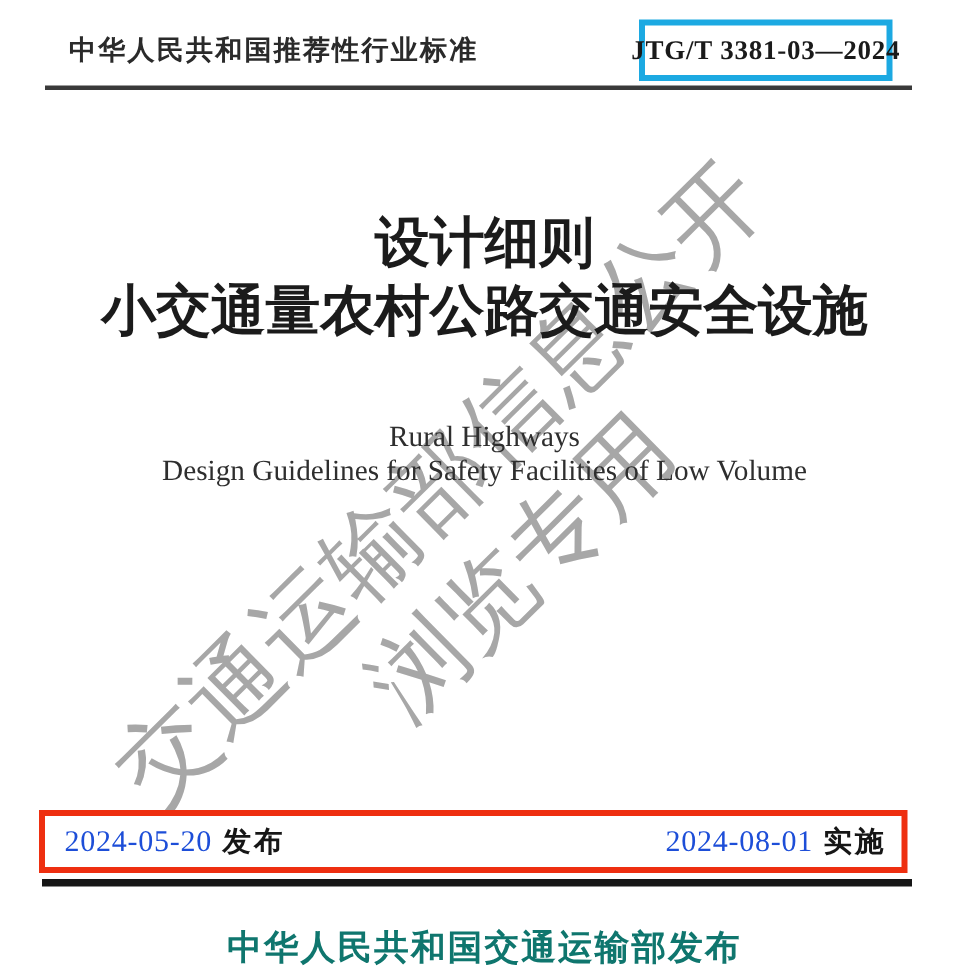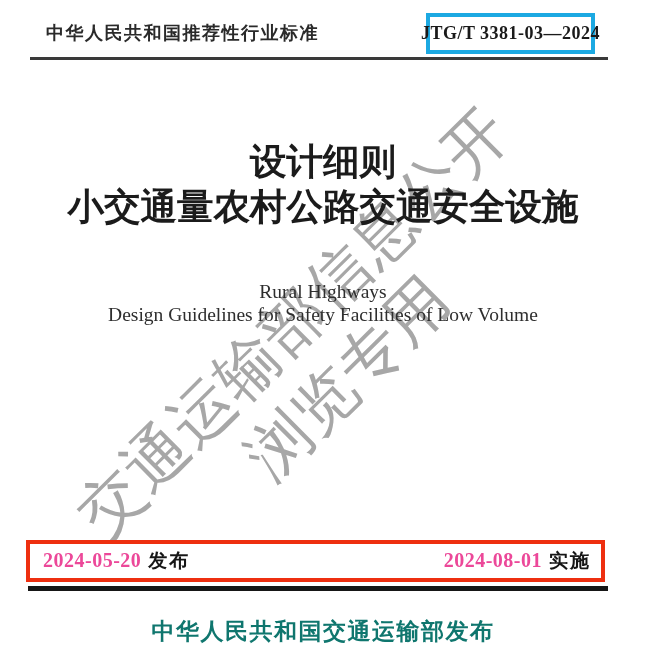--- a/index.html
+++ b/index.html
@@ -93,24 +93,24 @@
     box-sizing:border-box;
     border:4px solid #ee2f10;
     background:transparent;
     display:flex;align-items:center;justify-content:space-between;
     padding:0 10px 0 13px;
     z-index:3;
   }
   .date-group{white-space:nowrap;}
   .date-num{
     font-family:"Liberation Serif", serif;
-    font-weight:bold;
+    font-weight:normal;
     font-size:20px;
     letter-spacing:.5px;
-    color:#ec4899;
+    color:#1d4ed8;
   }
   .date-lbl{
     font-family:Liberation Sans, sans-serif;
     font-weight:bold;
     font-size:19px;
     letter-spacing:2px;
     color:#161616;
     margin-left:7px;
   }
   .bottom-rule{

